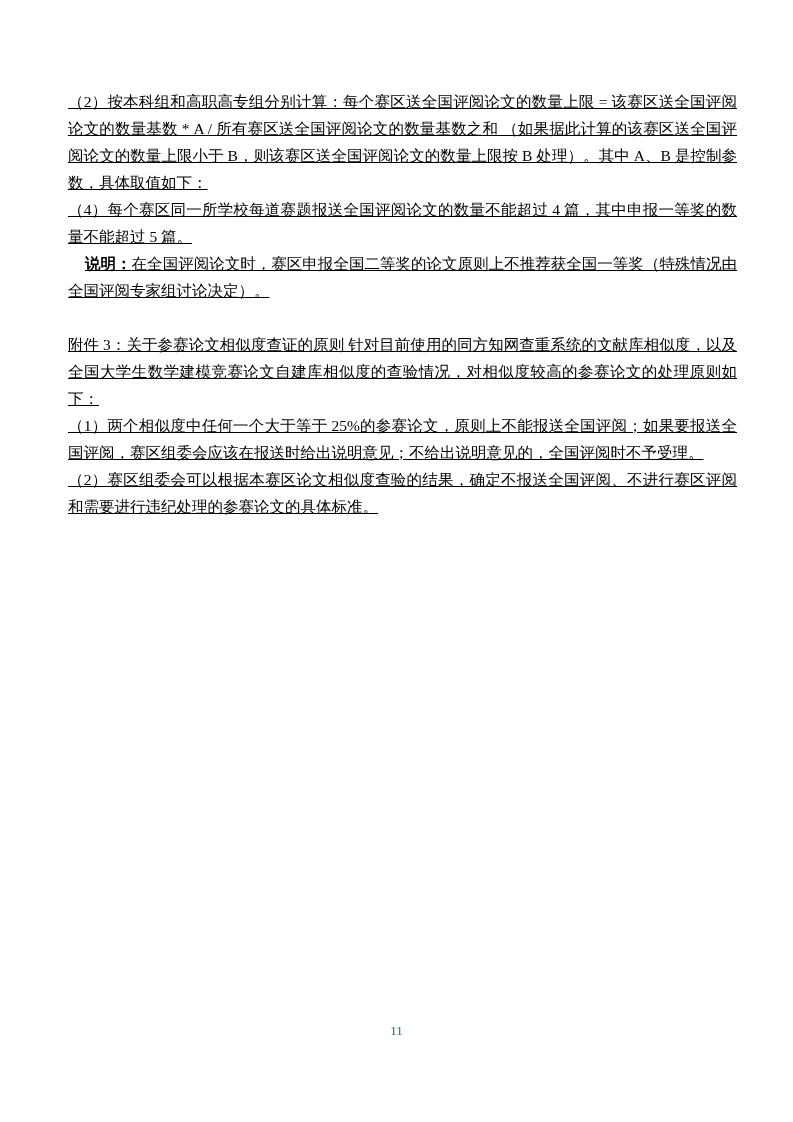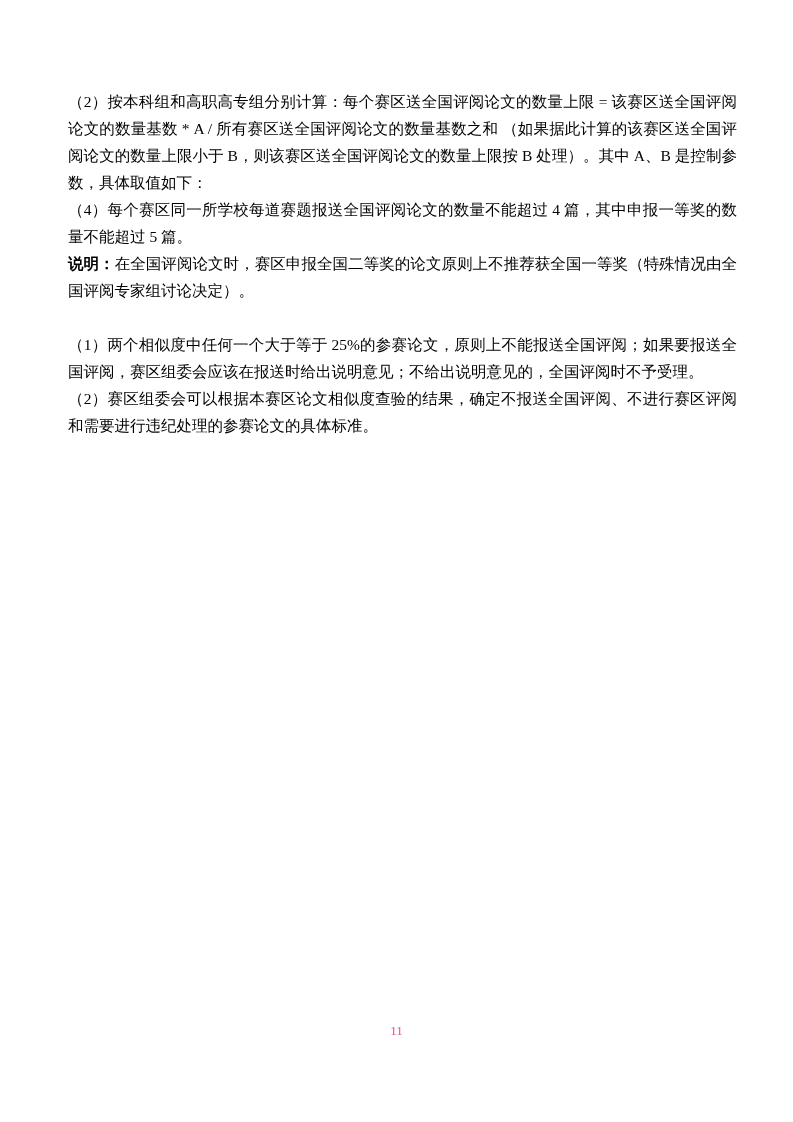--- a/index.html
+++ b/index.html
@@ -22,44 +22,47 @@
     top: 88px;
     width: 669px;
     font-size: 15.5px;
     line-height: 27px;
     text-align: justify;
     text-justify: inter-ideograph;
   }
   .content p {
     margin: 0;
     padding: 0;
+    text-decoration: underline;
   }
   .content p.blank {
     height: 27px;
   }
   .note-label {
     font-weight: bold;
+    margin-left: 17px;
   }
   .footer {
     position: absolute;
     left: 0;
     right: 0;
     top: 1022px;
     text-align: center;
     font-size: 13px;
     line-height: 18px;
-    color: #ec4899;
+    color: #0f766e;
   }
 </style>
 </head>
 <body>
 
 <div class="page">
   <div class="content">
     <p>（2）按本科组和高职高专组分别计算：每个赛区送全国评阅论文的数量上限 = 该赛区送全国评阅论文的数量基数 * A / 所有赛区送全国评阅论文的数量基数之和 （如果据此计算的该赛区送全国评阅论文的数量上限小于 B，则该赛区送全国评阅论文的数量上限按 B 处理）。其中 A、B 是控制参数，具体取值如下：</p>
     <p>（4）每个赛区同一所学校每道赛题报送全国评阅论文的数量不能超过 4 篇，其中申报一等奖的数量不能超过 5 篇。</p>
     <p><span class="note-label">说明：</span><span>在全国评阅论文时，赛区申报全国二等奖的论文原则上不推荐获全国一等奖（特殊情况由全国评阅专家组讨论决定）。</span></p>
     <p class="blank"></p>
+    <p>附件 3：关于参赛论文相似度查证的原则 针对目前使用的同方知网查重系统的文献库相似度，以及全国大学生数学建模竞赛论文自建库相似度的查验情况，对相似度较高的参赛论文的处理原则如下：</p>
     <p>（1）两个相似度中任何一个大于等于 25%的参赛论文，原则上不能报送全国评阅；如果要报送全国评阅，赛区组委会应该在报送时给出说明意见；不给出说明意见的，全国评阅时不予受理。</p>
     <p>（2）赛区组委会可以根据本赛区论文相似度查验的结果，确定不报送全国评阅、不进行赛区评阅和需要进行违纪处理的参赛论文的具体标准。</p>
   </div>
   <div class="footer">11</div>
 </div>
 
 </body></html>

